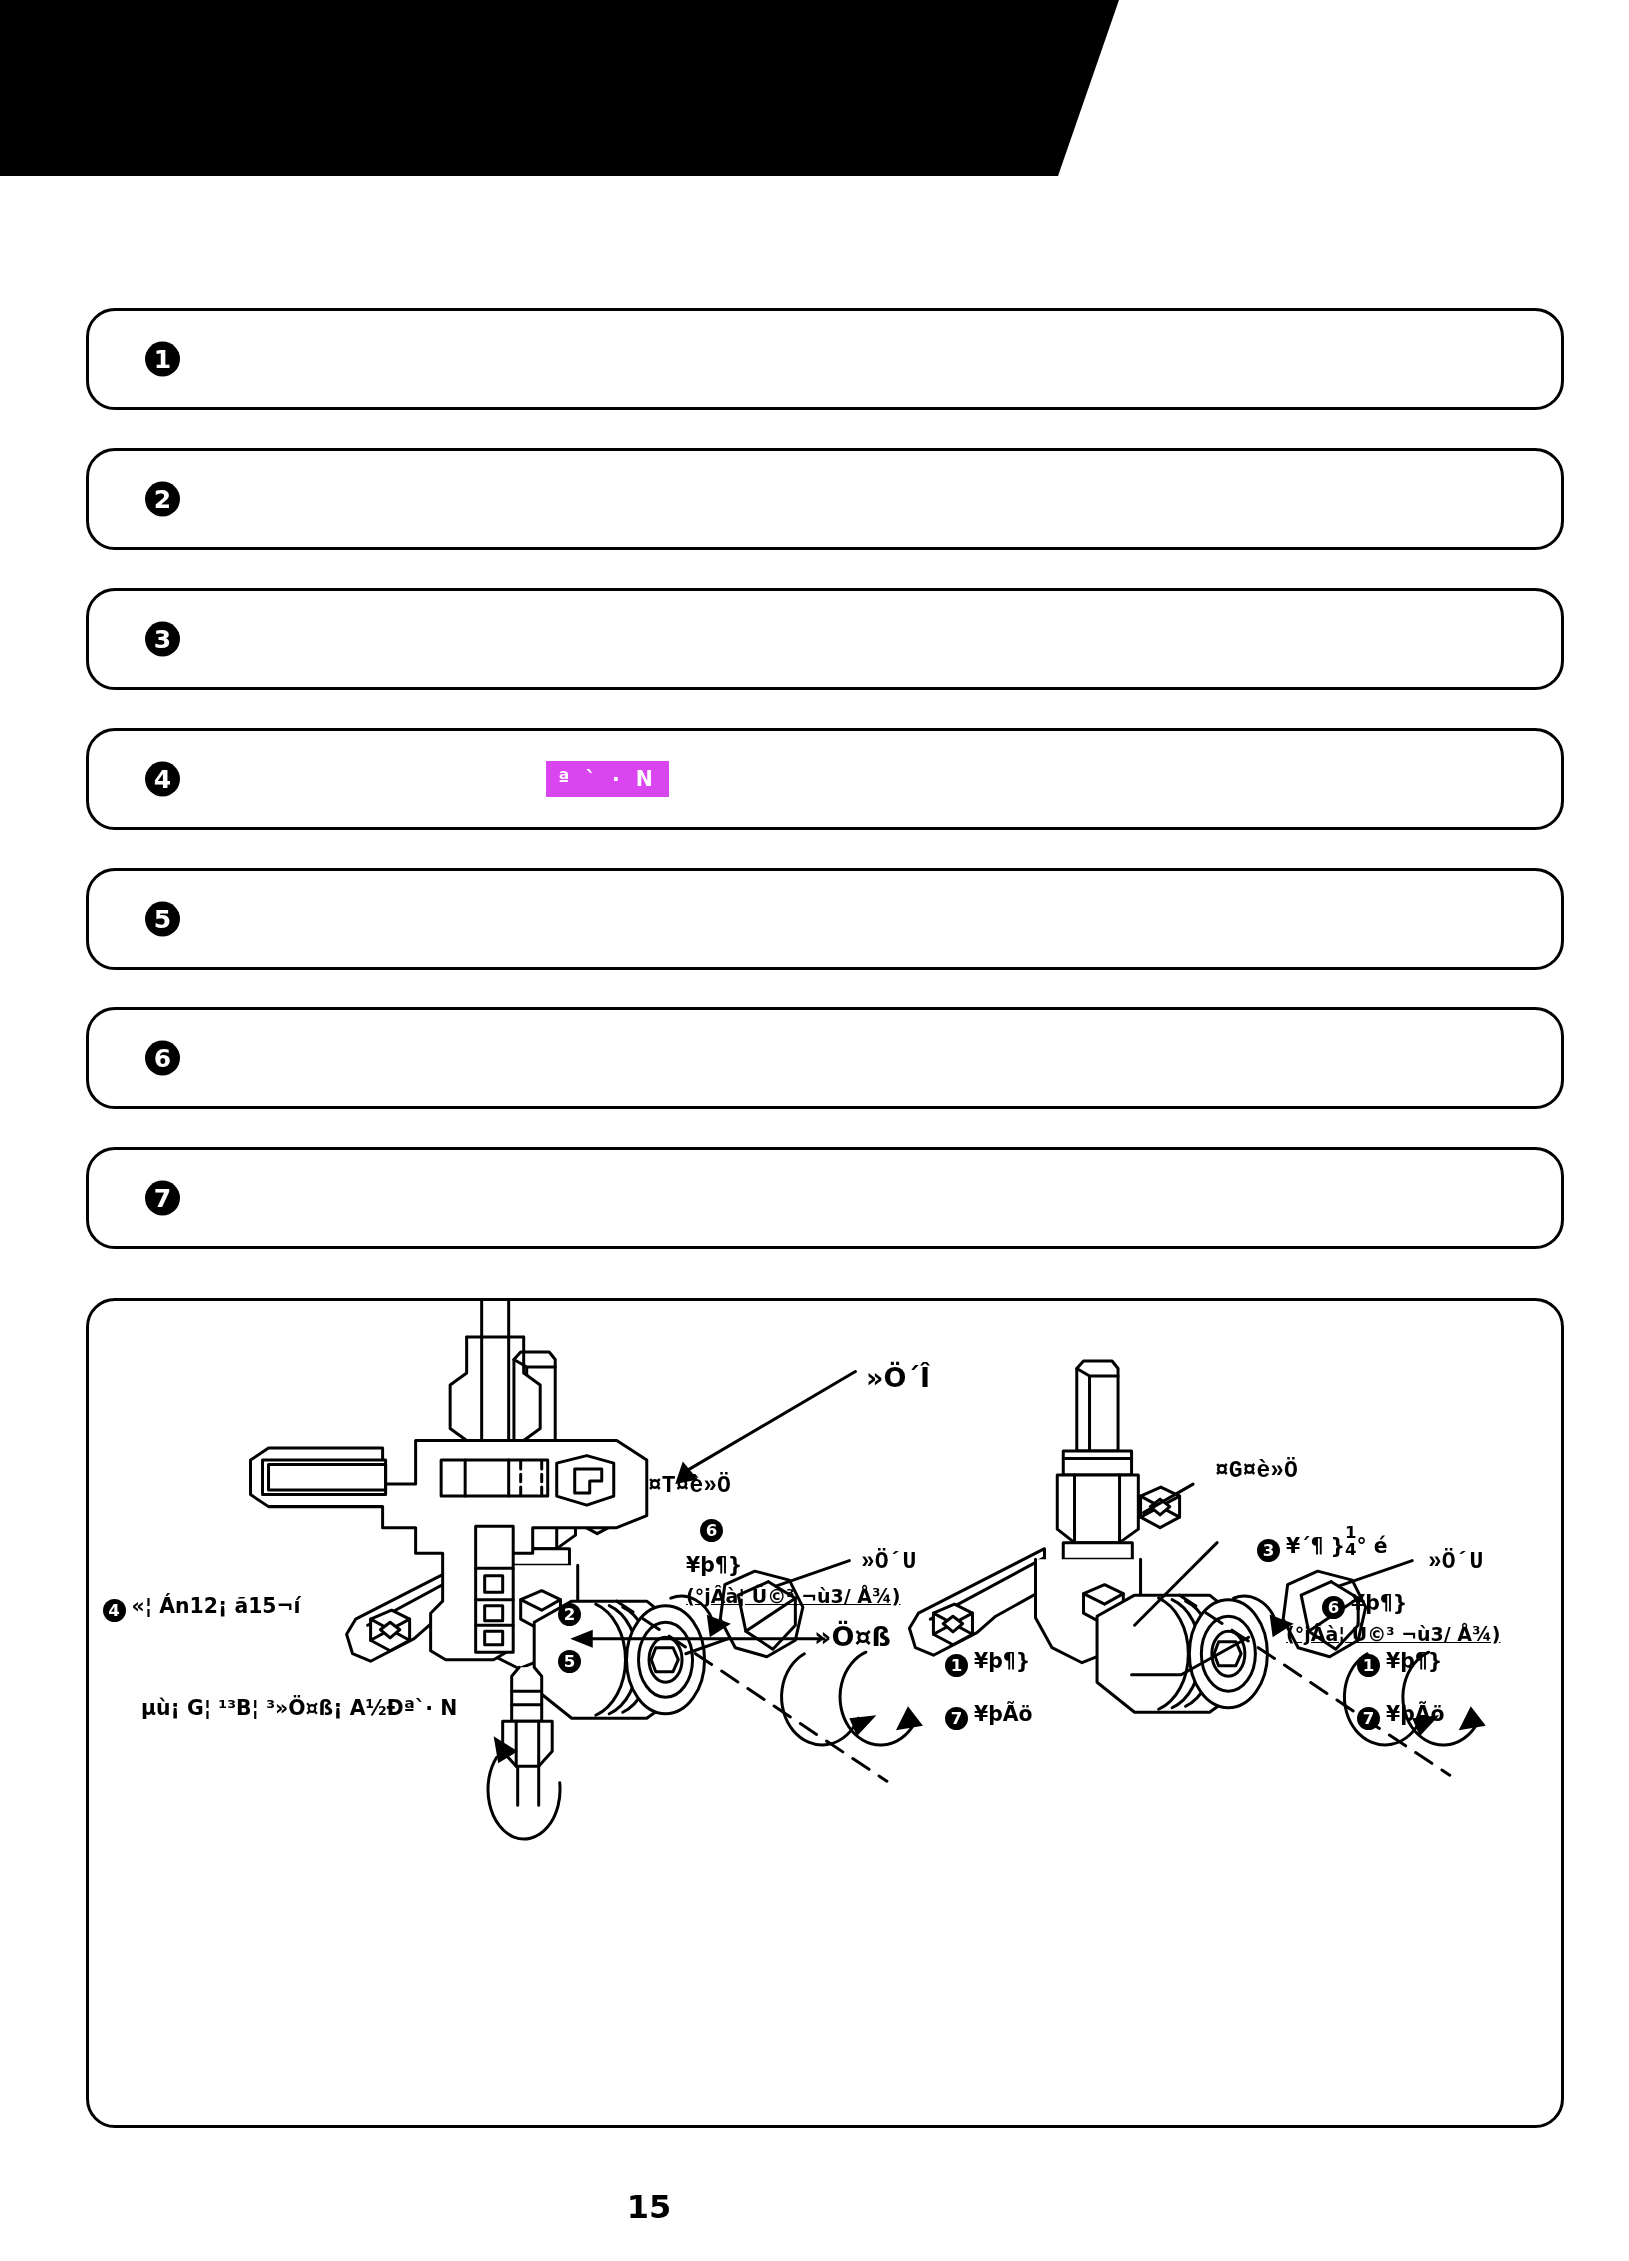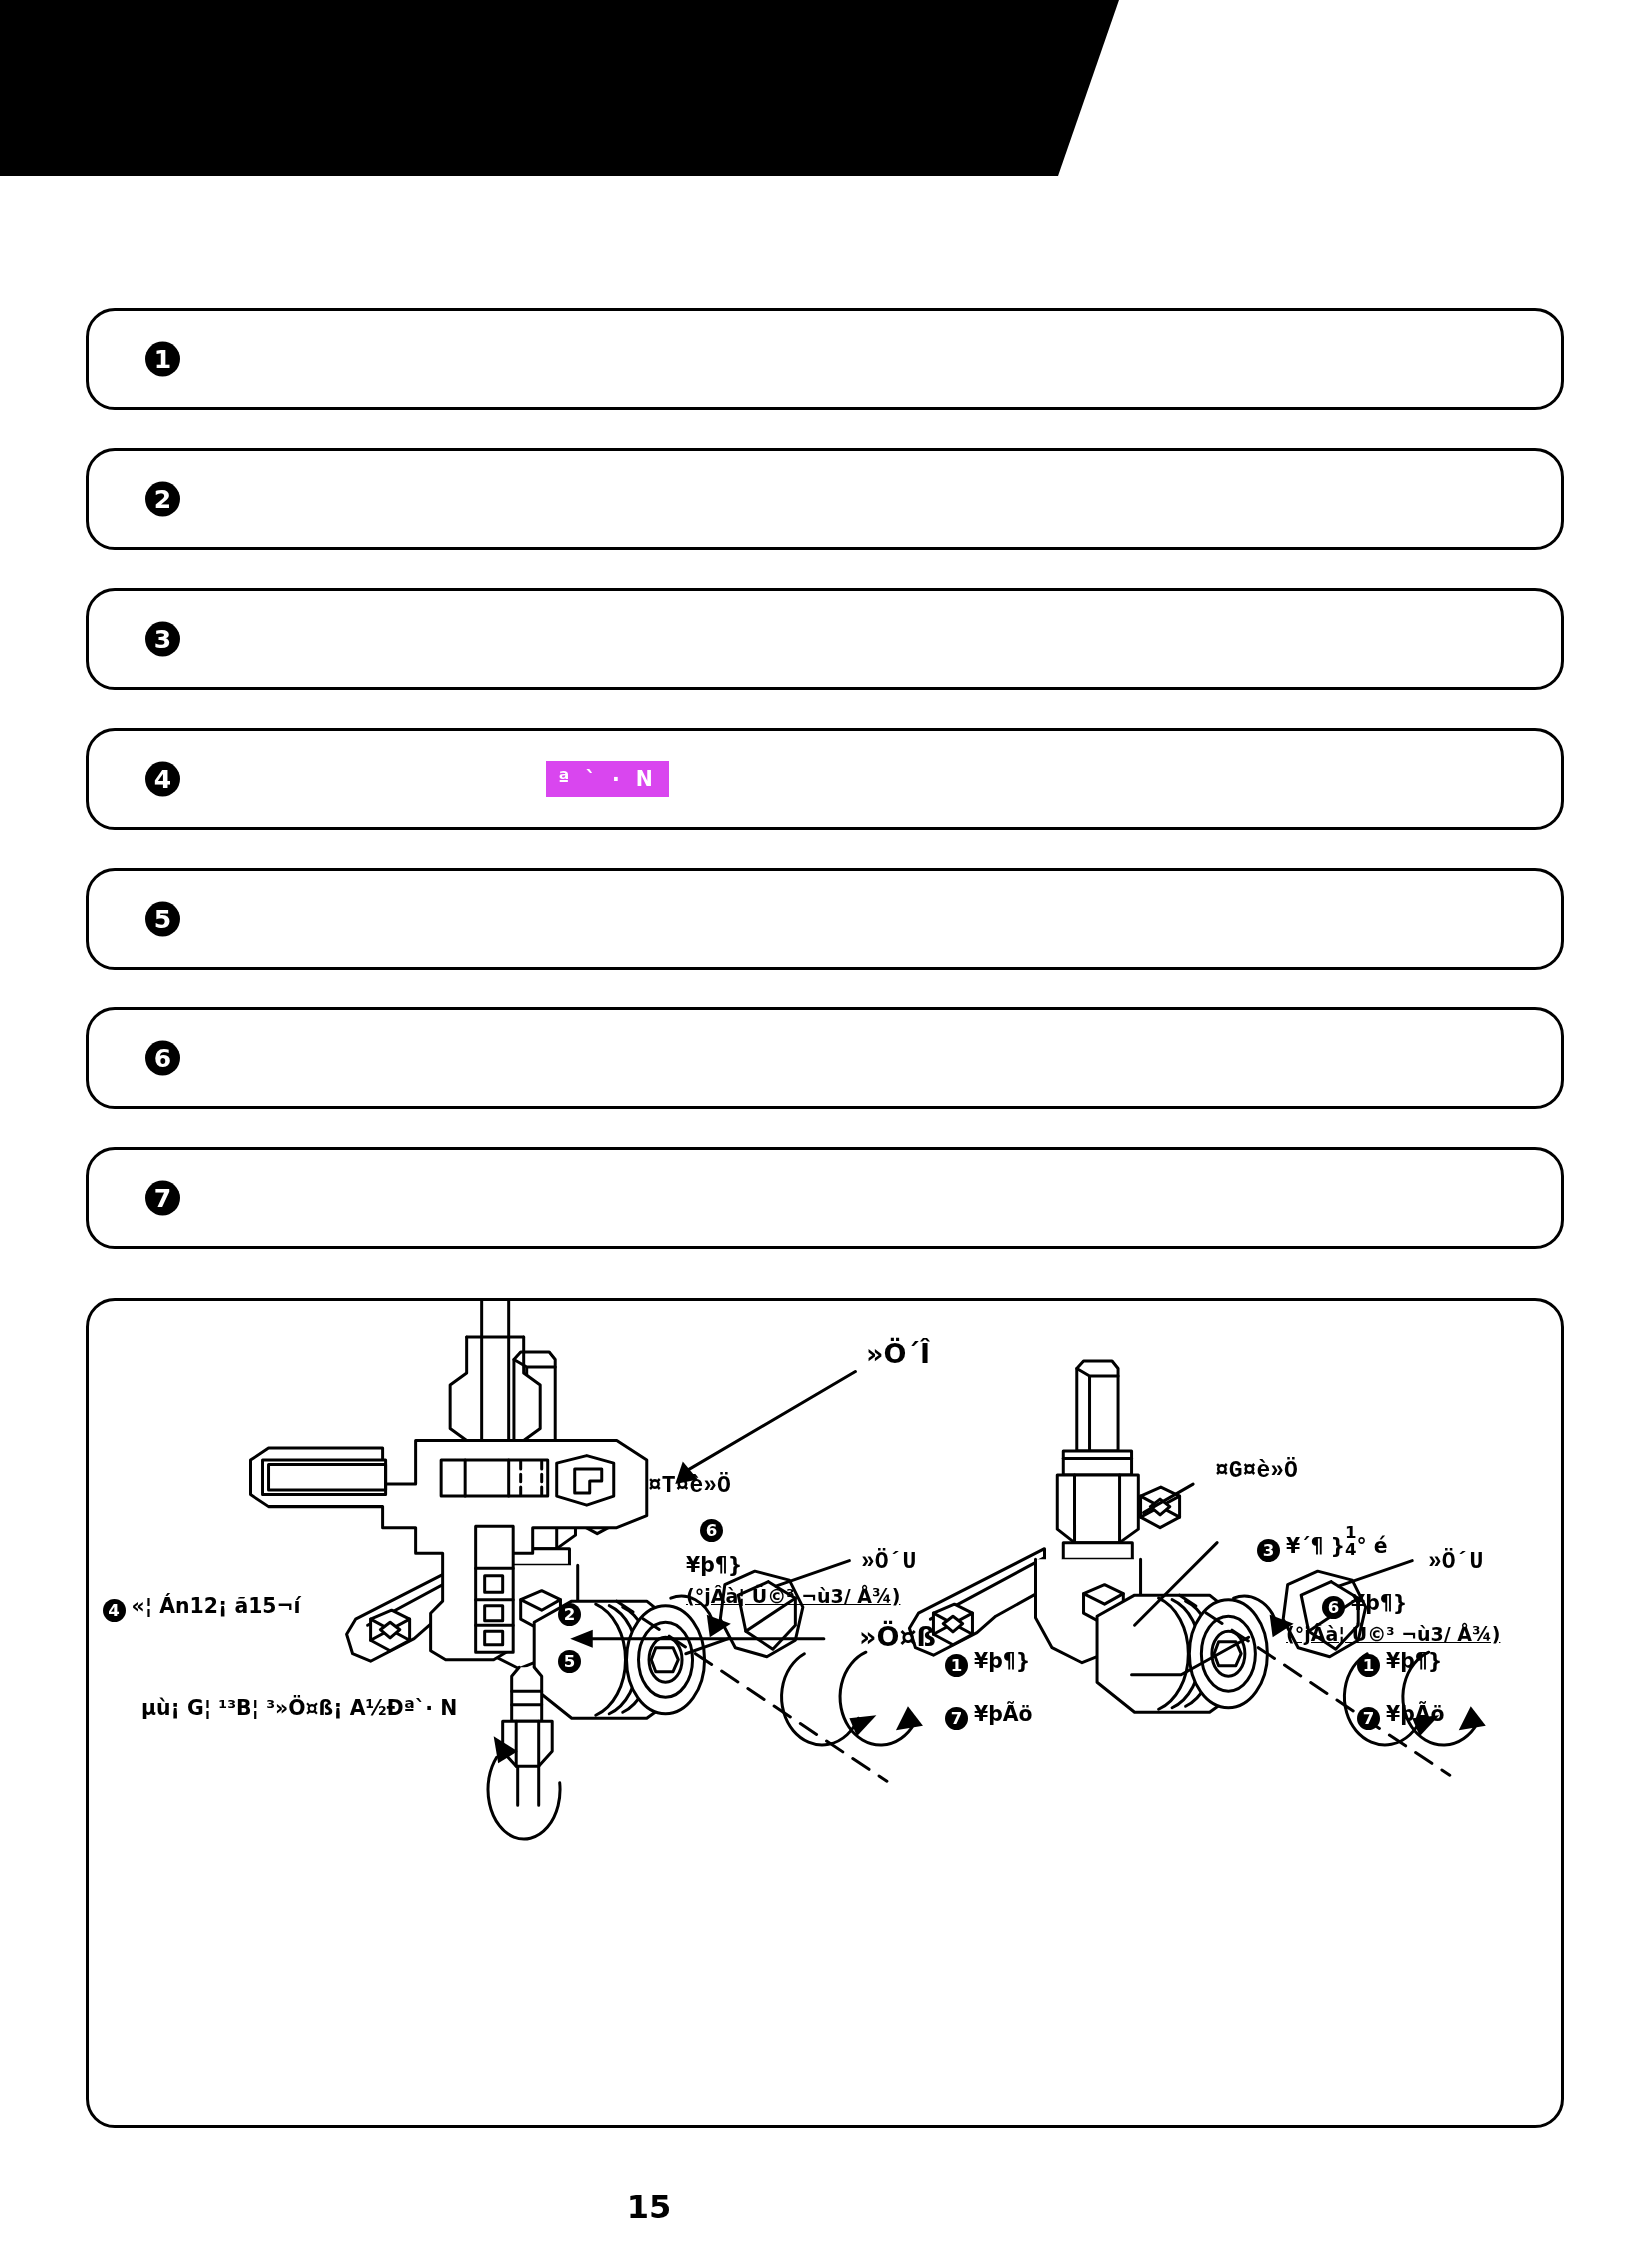--- a/index.html
+++ b/index.html
@@ -320,19 +320,19 @@
   <div class="dlabel sz-sm" style="left:1197px;top:322px">(°jÂà¦ Ü©³ ¬ù3/ Å¾)</div>
 
   <div class="dlabel sz-lg" style="left:1339px;top:248px">»Ö´U</div>
   <div class="dlabel sz-md" style="left:1268px;top:348px">
     <span class="cnum">1</span><span>¥þ¶}</span>
   </div>
   <div class="dlabel sz-md" style="left:1268px;top:401px">
     <span class="cnum">7</span><span>¥þÃö</span>
   </div>
 
-  <div class="dlabel sz-xl" style="left:777px;top:37px">»Ö´Î</div>
-  <div class="dlabel sz-xl" style="left:770px;top:320px">»Ö¤ß</div>
+  <div class="dlabel sz-xl" style="left:777px;top:61px">»Ö´Î</div>
+  <div class="dlabel sz-xl" style="left:725px;top:320px">»Ö¤ß</div>
 
 </div>
 
 <div id="page-number">15</div>
 
 
 </body></html>

